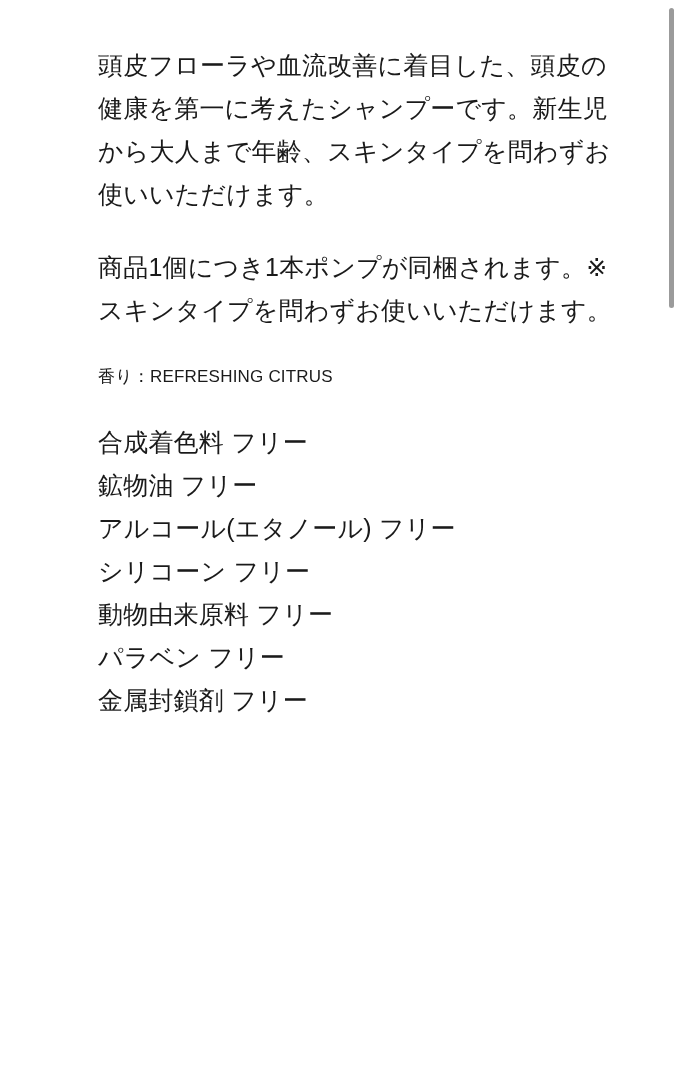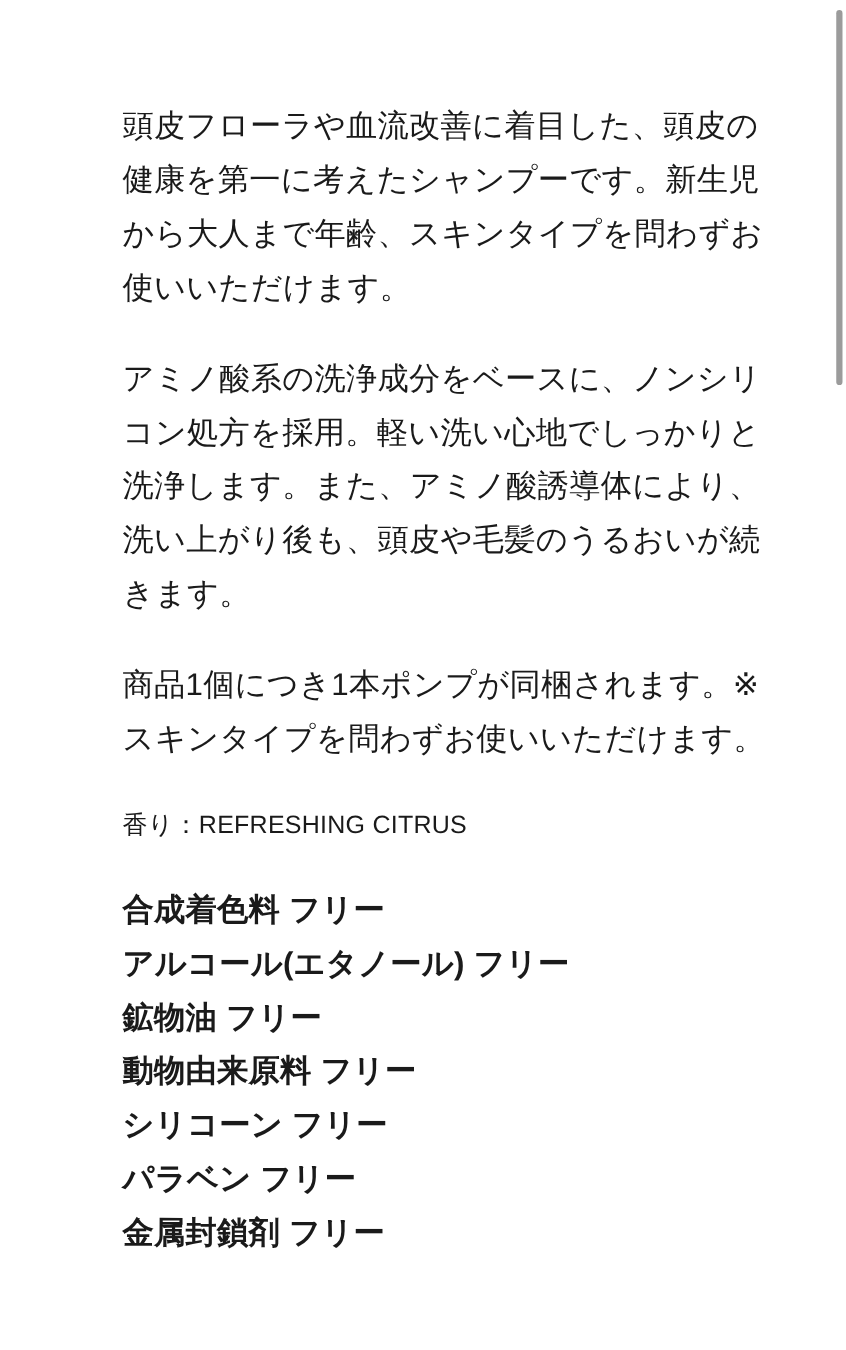--- a/index.html
+++ b/index.html
@@ -21,45 +21,43 @@
     top: 0;
     width: 677px;
     height: 1080px;
     box-sizing: border-box;
   }
   .content {
     position: absolute;
     left: 98px;
     top: 44px;
     width: 520px;
-    margin-top: 36px;
   }
   .para {
     font-size: 25px;
     line-height: 1.72;
     letter-spacing: 0.2px;
     margin: 0 0 30px 0;
     white-space: pre-wrap;
     word-break: break-word;
   }
   .spec-line {
-    font-size: 20px;
+    font-size: 17px;
     line-height: 1.72;
     letter-spacing: 0.2px;
     margin: 0;
     white-space: pre-wrap;
   }
   .spec-block {
     margin: 0 0 30px 0;
   }
   .free-list {
     margin: 0;
     padding: 0;
     list-style: none;
-    font-weight: bold;
   }
   .free-list li {
     font-size: 25px;
     line-height: 1.72;
     letter-spacing: 0.2px;
     margin: 0;
     white-space: pre-wrap;
   }
   
   .scrollbar-track {
@@ -82,34 +80,33 @@
 </style>
 </head>
 <body>
 
 <div class="page">
 
   <div class="content">
 
     <p class="para">頭皮フローラや血流改善に着目した、頭皮の健康を第一に考えたシャンプーです。新生児から大人まで年齢、スキンタイプを問わずお使いいただけます。</p>
 
-    <p class="para">アミノ酸系の洗浄成分をベースに、ノンシリコン処方を採用。軽い洗い心地でしっかりと洗浄します。また、アミノ酸誘導体により、洗い上がり後も、頭皮や毛髪のうるおいが続きます。</p>
 
     <p class="para">商品1個につき1本ポンプが同梱されます。※スキンタイプを問わずお使いいただけます。</p>
 
     <div class="spec-block">
       <p class="spec-line">香り：REFRESHING CITRUS</p>
     </div>
 
     <ul class="free-list">
       <li>合成着色料 フリー</li>
+      <li>鉱物油 フリー</li>
       <li>アルコール(エタノール) フリー</li>
-      <li>鉱物油 フリー</li>
+      <li>シリコーン フリー</li>
       <li>動物由来原料 フリー</li>
-      <li>シリコーン フリー</li>
       <li>パラベン フリー</li>
       <li>金属封鎖剤 フリー</li>
     </ul>
 
   </div>
 
   <div class="scrollbar-track">
     <div class="scrollbar-thumb"></div>
   </div>
 

